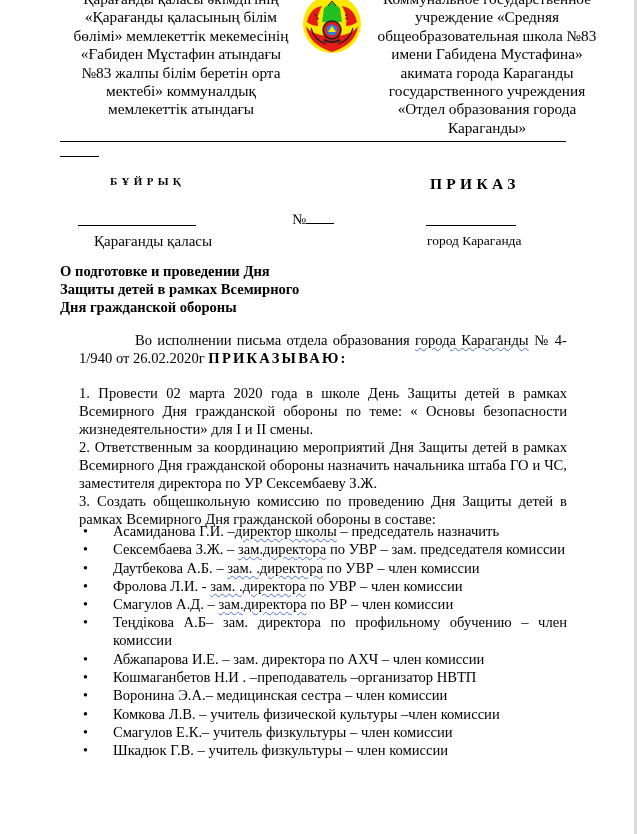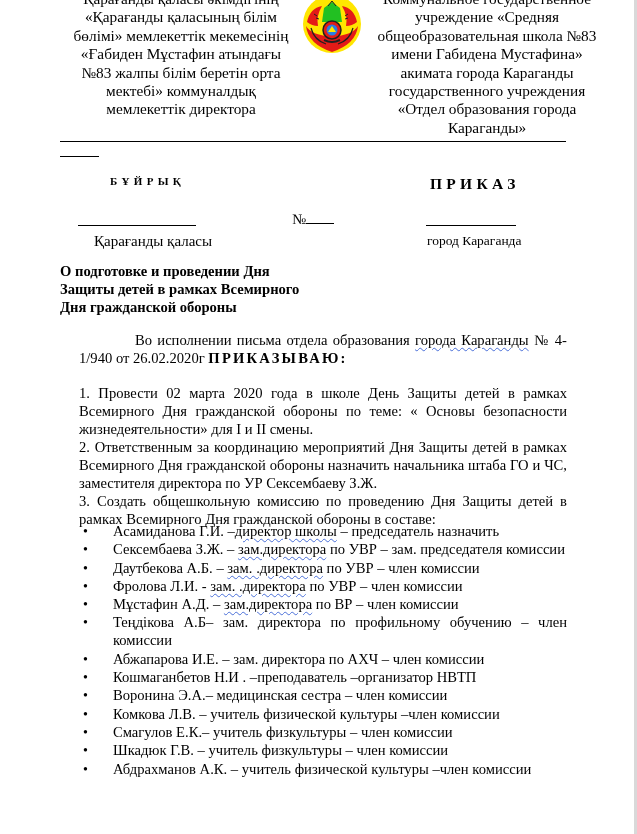--- a/index.html
+++ b/index.html
@@ -61,21 +61,21 @@
 
 <div class="page">
 
   <div class="hdr-left">
     <div>Қарағанды қаласы әкімдігінің</div>
     <div>«Қарағанды қаласының білім</div>
     <div>бөлімі» мемлекеттік мекемесінің</div>
     <div>«Ғабиден Мұстафин атындағы</div>
     <div>№83 жалпы білім беретін орта</div>
     <div>мектебі» коммуналдық</div>
-    <div>мемлекеттік директора</div>
+    <div>мемлекеттік атындағы</div>
   </div>
 
   <div class="emblem">
     <svg width="60" height="56" viewBox="0 0 60 56">
       <ellipse cx="30" cy="24" rx="29" ry="29" fill="#ffe600"></ellipse>
       <path d="M5 22 Q8 8 20 6 Q14 16 16 26 Q10 26 5 22Z" fill="#e41b17"></path>
       <path d="M55 22 Q52 8 40 6 Q46 16 44 26 Q50 26 55 22Z" fill="#e41b17"></path>
       <path d="M4 26 Q6 44 30 52 Q54 44 56 26 Q50 36 30 36 Q10 36 4 26Z" fill="#e41b17"></path>
       <path d="M9 28 Q12 40 24 44 M51 28 Q48 40 36 44" stroke="#202020" stroke-width="1.2" fill="none"></path>
       <path d="M22 8 L30 2 L38 8 L40 22 L20 22Z" fill="#22c022"></path>
@@ -124,24 +124,23 @@
     <p class="para first">1. Провести 02 марта 2020 года в школе День Защиты детей в рамках Всемирного Дня гражданской обороны по теме: « Основы безопасности жизнедеятельности»  для  I и II смены.</p>
     <p class="para">2. Ответственным за координацию мероприятий Дня Защиты детей в рамках Всемирного Дня гражданской обороны назначить начальника штаба ГО и ЧС, заместителя директора по УР Сексембаеву З.Ж.</p>
     <p class="para">3.  Создать общешкольную комиссию по проведению Дня Защиты детей в рамках Всемирного Дня гражданской обороны в составе:</p>
   </div>
 
   <ul class="members">
     <li><span class="bullet"></span><span>Асамиданова Г.И. –</span><span class="wv">директор  школы</span><span> – председатель назначить</span></li>
     <li><span class="bullet"></span><span>Сексембаева З.Ж. – </span><span class="wv">зам.директора</span><span> по УВР –  зам. председателя комиссии</span></li>
     <li><span class="bullet"></span><span>Даутбекова А.Б. – </span><span class="wv">зам. .директора</span><span> по УВР – член комиссии</span></li>
     <li><span class="bullet"></span><span>Фролова Л.И. - </span><span class="wv">зам. .директора</span><span> по УВР – член комиссии</span></li>
-    <li><span class="bullet"></span><span>Мұстафин А.Д. – </span><span class="wv">зам.директора</span><span> по ВР – член комиссии</span></li>
+    <li><span class="bullet"></span><span>Смагулов А.Д. – </span><span class="wv">зам.директора</span><span> по ВР – член комиссии</span></li>
     <li><span class="bullet"></span><span>Теңдікова А.Б– зам. директора по профильному обучению  – член комиссии</span></li>
     <li><span class="bullet"></span><span>Абжапарова И.Е. – зам. директора по АХЧ – член комиссии</span></li>
     <li><span class="bullet"></span><span>Кошмаганбетов Н.И .  –преподаватель –организатор НВТП</span></li>
     <li><span class="bullet"></span><span>Воронина Э.А.– медицинская сестра – член комиссии</span></li>
     <li><span class="bullet"></span><span>Комкова Л.В. – учитель физической культуры –член комиссии</span></li>
     <li><span class="bullet"></span><span>Смагулов Е.К.– учитель физкультуры – член комиссии</span></li>
     <li><span class="bullet"></span><span>Шкадюк Г.В. – учитель физкультуры – член комиссии</span></li>
-    <li><span class="bullet"></span><span>Абдрахманов А.К. – учитель физической культуры –член комиссии</span></li>
   </ul>
 </div>
 <div class="page-edge"></div>
 
 </body></html>

